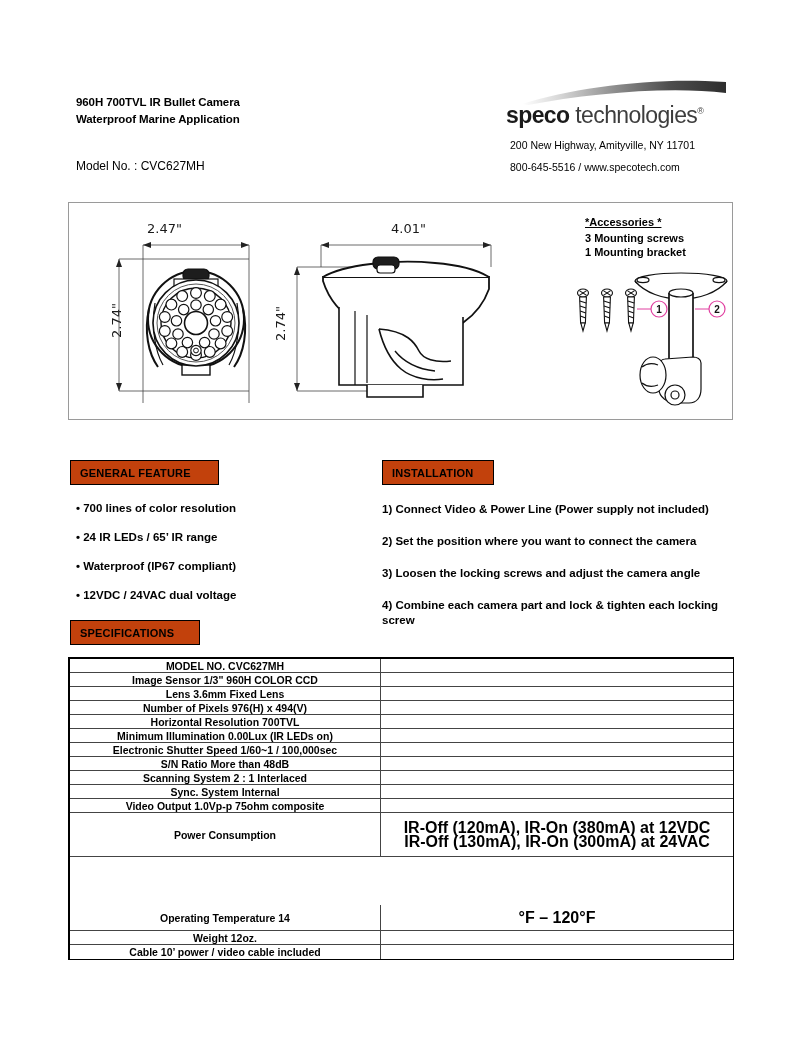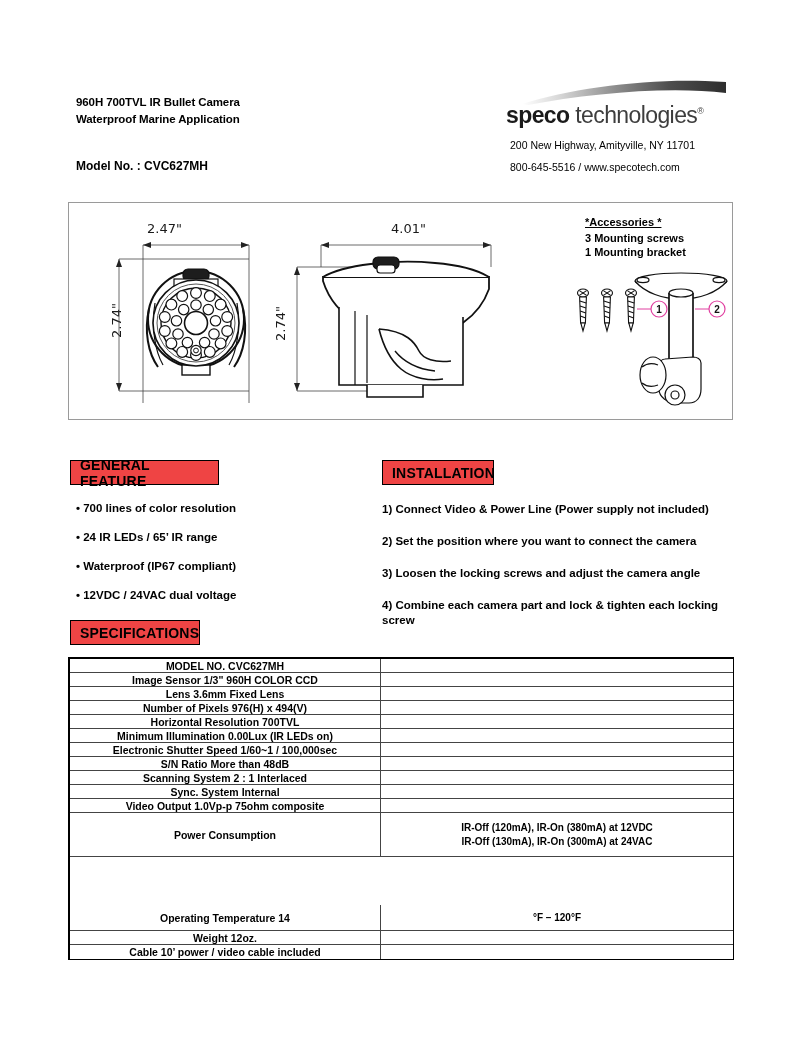--- a/index.html
+++ b/index.html
@@ -31,21 +31,21 @@
     font-size: 11.5px;
     font-weight: bold;
     letter-spacing: -0.1px;
     line-height: 17px;
     white-space: nowrap;
   }
   #model-line {
     position: absolute;
     left: 76px; top: 159px;
     font-size: 12px;
-    font-weight: bold;
+    font-weight: normal;
     white-space: nowrap;
     text-align: right;
   }
 
   
   #logo-block {
     position: absolute;
     left: 506px; top: 80px;
     width: 230px;
   }
@@ -114,23 +114,23 @@
     color: #000;
     white-space: nowrap;
     line-height: 14px;
     font-weight: bold;
   }
 
   
   .section-box {
     position: absolute;
     border: 1px solid #000;
-    background: #ef4444;
+    background: #c2410c;
     box-sizing: border-box;
-    font-size: 14px;
+    font-size: 11px;
     font-weight: bold;
     letter-spacing: 0.2px;
     display: flex;
     align-items: center;
     padding-left: 9px;
   }
   #box-general  { left: 70px;  top: 460px; width: 149px; height: 25px; }
   #box-install  { left: 382px; top: 460px; width: 112px; height: 25px; }
   #box-specs    { left: 70px;  top: 620px; width: 130px; height: 25px; }
 
@@ -208,21 +208,21 @@
     padding: 0 1px;
   }
   .cell-right {
     position: absolute;
     left: 311px; top: 0;
     right: 0;
     height: 100%;
     display: flex;
     align-items: center;
     justify-content: center;
-    font-size: 10px;
+    font-size: 16px;
     font-weight: bold;
     text-align: center;
     line-height: 14px;
     z-index: 1;
   }
   .spec-row.tall .cell-left,
   .spec-row.med  .cell-left { justify-content: center; }
 </style>
 </head>
 <body>

